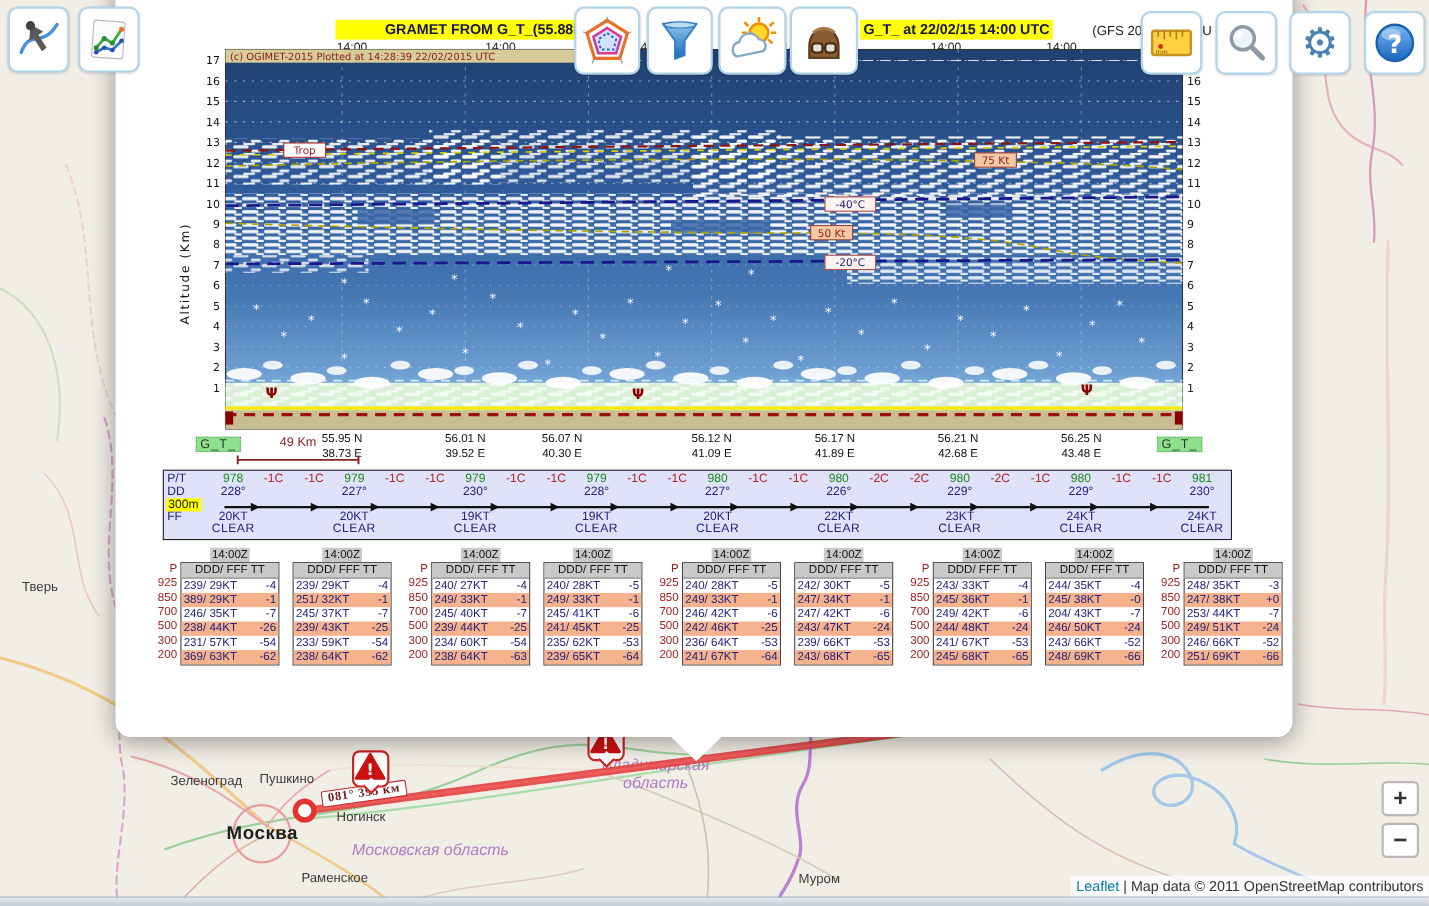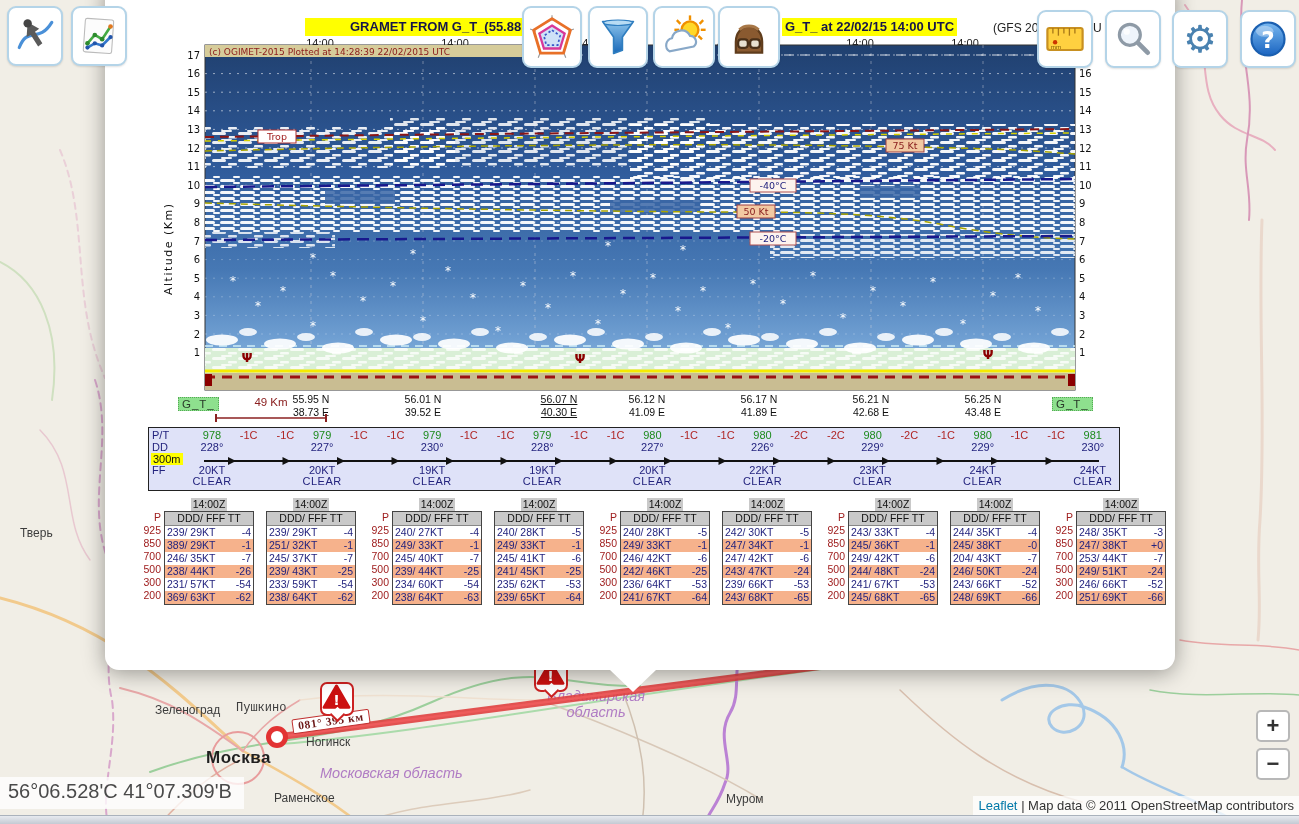--- a/index.html
+++ b/index.html
@@ -117,21 +117,21 @@
       <path d="M40 430 C80 470 60 520 90 560" stroke="#e8c8d0" stroke-width="1.5"></path>
       <path d="M300 700 C380 690 470 700 540 700" stroke="#efe0d0" stroke-width="1.5"></path>
       <path d="M360 824 C420 800 480 805 530 790" stroke="#ddccbb" stroke-width="1.5"></path>
       <path d="M1150 690 C1200 700 1260 690 1299 695" stroke="#9ccf9c" stroke-width="1.5"></path>
     </g>
   </svg>
 
   <div id="maplabels">
       <div class="city" style="left: 20px; top: 526px;">Тверь</div>
       <div class="city" style="left: 155px; top: 703px;">Зеленоград</div>
-      <div class="city" style="left: 236px; top: 701px; font-family: Liberation Mono, monospace;">Пушкино</div>
+      <div class="city" style="left: 236px; top: 701px;">Пушкино</div>
       <div class="city big" style="left: 206px; top: 748px;">Москва</div>
       <div class="city" style="left: 306px; top: 735px;">Ногинск</div>
       <div class="city" style="left: 274px; top: 791px;">Раменское</div>
       <div class="city" style="left: 726px; top: 792px;">Муром</div>
       <div class="region" style="left: 320px; top: 765px; width: 220px; text-align: left;">Московская область</div>
       <div class="region" style="left: 531px; top: 688px; width: 130px; text-align: center;">Владимирская область</div>
     </div>
 
   <svg id="routesvg" width="1299" height="824">
     <line x1="277" y1="737" x2="985" y2="645" stroke="#e04040" stroke-width="7" stroke-opacity="0.9" stroke-linecap="round"></line>
@@ -369,21 +369,21 @@
           <text x="919" y="297.5" class="tick">2</text>
           <text x="40" y="316.1" text-anchor="end" class="tick">1</text>
           <text x="919" y="316.1" class="tick">1</text>
         </g>
       <text transform="translate(12,255) rotate(-90)" font-size="11" fill="#111" letter-spacing="1.5">Altitude (Km)</text>
     </svg>
 
     <div id="waypoints">
         <div class="wpt" style="left: 206px;"><span>55.95 N</span><br><span>38.73 E</span></div>
         <div class="wpt" style="left: 318px;"><span>56.01 N</span><br><span>39.52 E</span></div>
-        <div class="wpt" style="left: 454px; text-decoration: underline;"><span>56.07 N</span><br><span>40.30 E</span></div>
+        <div class="wpt" style="left: 406px;"><span>56.07 N</span><br><span>40.30 E</span></div>
         <div class="wpt" style="left: 542px;"><span>56.12 N</span><br><span>41.09 E</span></div>
         <div class="wpt" style="left: 654px;"><span>56.17 N</span><br><span>41.89 E</span></div>
         <div class="wpt" style="left: 766px;"><span>56.21 N</span><br><span>42.68 E</span></div>
         <div class="wpt" style="left: 878px;"><span>56.25 N</span><br><span>43.48 E</span></div>
       </div>
     <span class="gtl" style="left:73px;">G_T_</span>
     <span class="gtl" style="left:947px;">G_T_</span>
     <div id="scale49">49 Km</div>
     <svg id="bracket" width="112" height="10">
       <line x1="1" y1="1" x2="1" y2="9" stroke="#8b2020" stroke-width="2"></line>
@@ -911,21 +911,20 @@
         <stop offset="0" stop-color="#78b8f0"></stop>
             <stop offset="1" stop-color="#1a64c0"></stop>
           </linearGradient>
         </defs>
       <circle cx="20" cy="20" r="15" fill="url(#ghelp)" stroke="#1a5fb0" stroke-width="2"></circle>
       <ellipse cx="17" cy="13" rx="8" ry="5" fill="#fff" opacity=".35"></ellipse>
       <text x="20" y="28" text-anchor="middle" font-size="21" font-weight="bold" fill="#fff">?</text>
     </svg>
   </div>
 
-  <div id="posbox">56°06.528'C 41°07.309'B</div>
   <div id="zoomctl">
     <div class="zbtn">+</div>
     <div class="zbtn">−</div>
   </div>
   <div id="attrib">
     <a href="#">Leaflet</a>
     <span>| Map data © 2011 OpenStreetMap contributors</span>
   </div>
   <div id="bbar"></div>
 </div>

